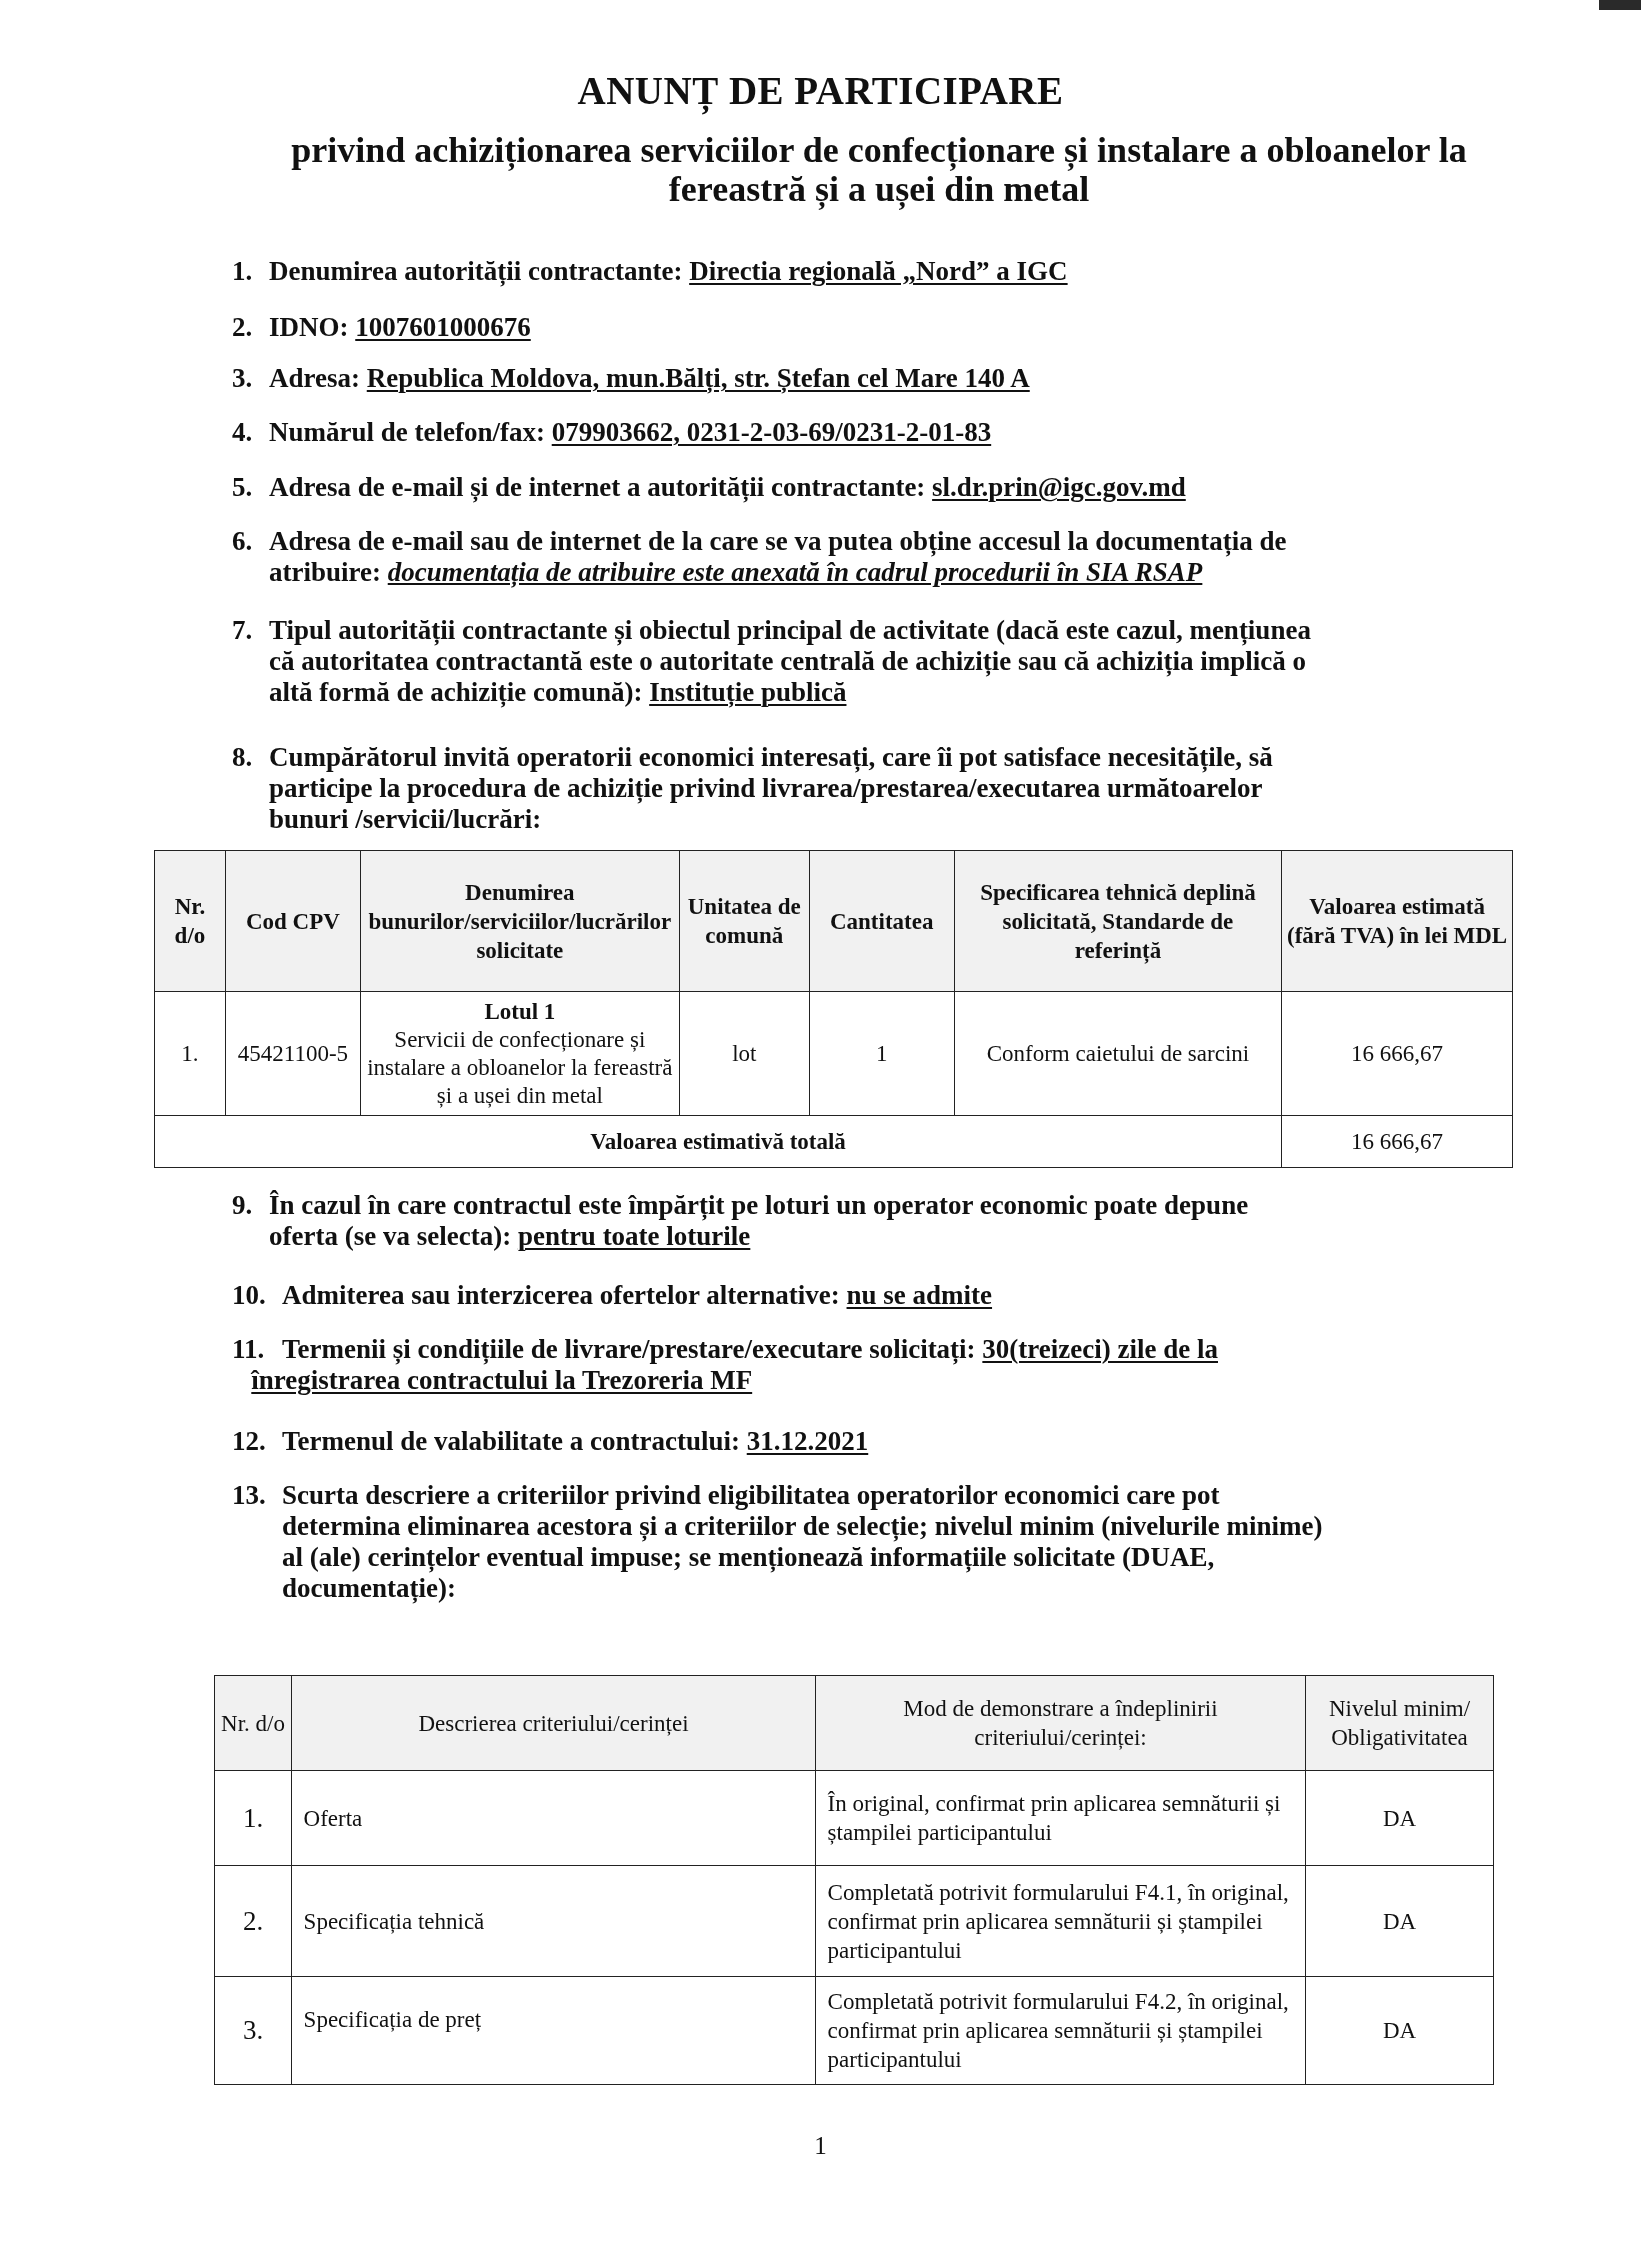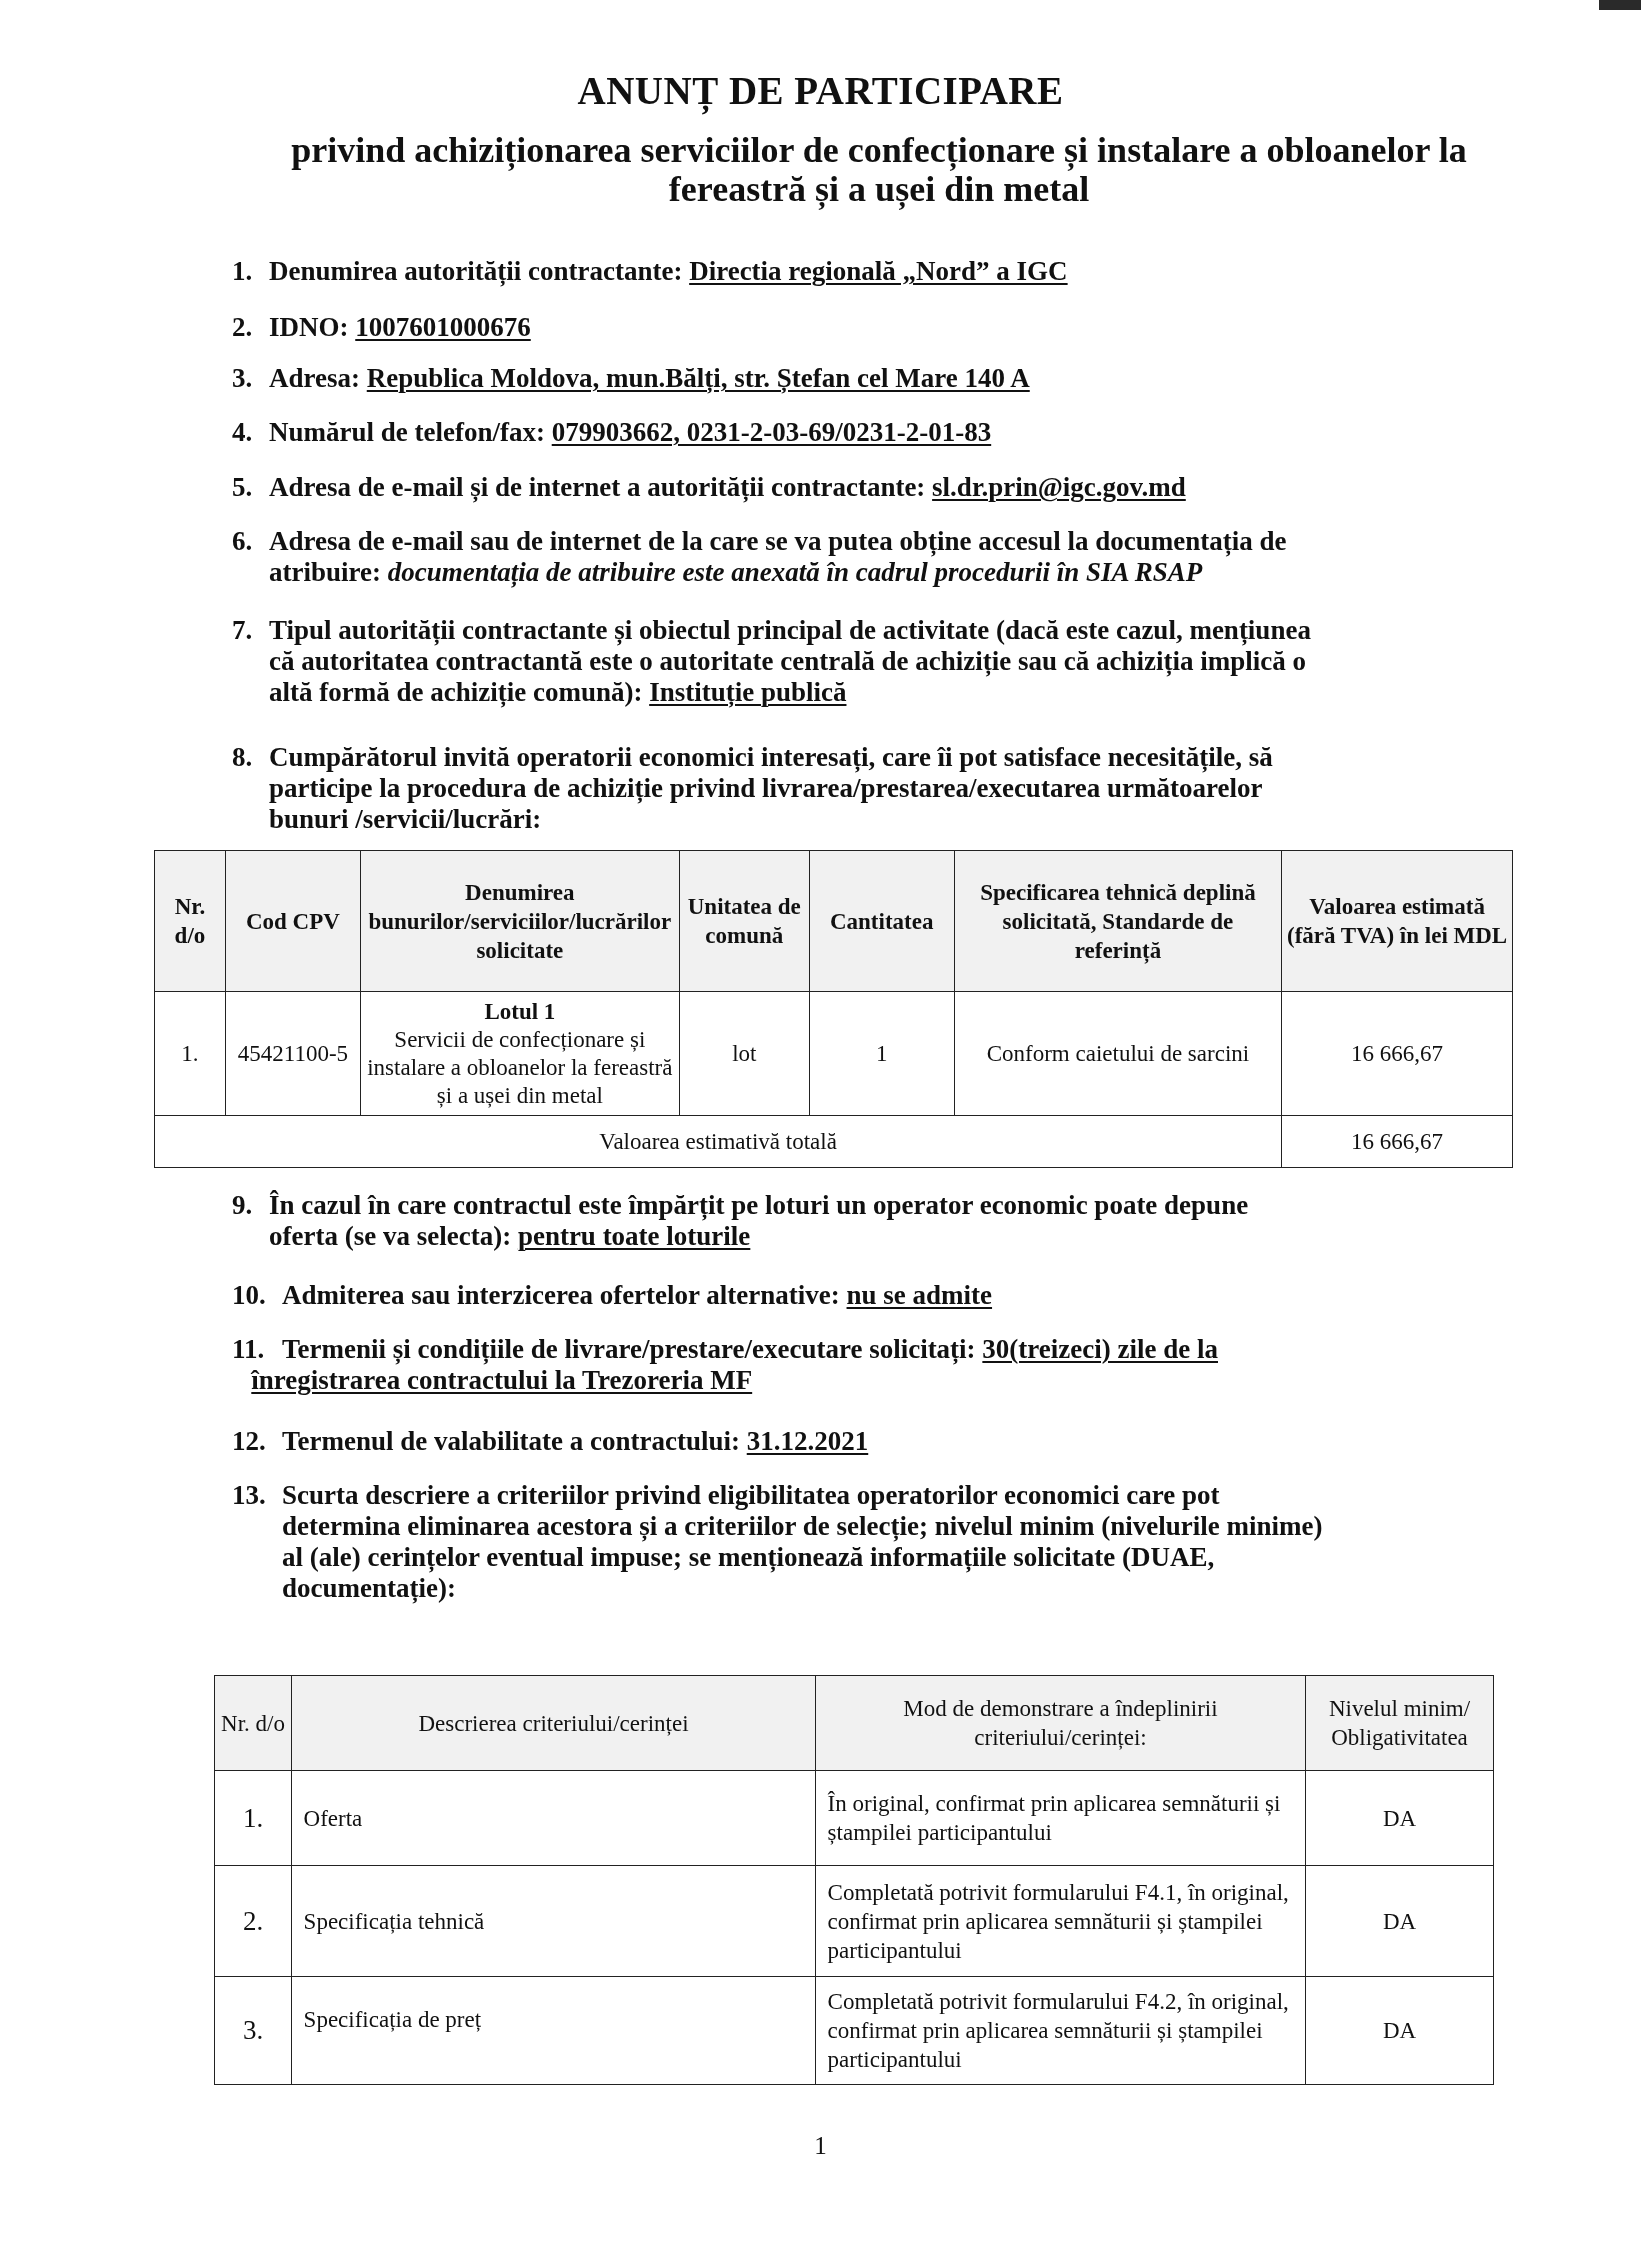--- a/index.html
+++ b/index.html
@@ -9,21 +9,21 @@
   .page { position: absolute; left: 0; top: 0; width: 1641px; }
   .title { position: absolute; top: 68px; left: 0; width: 1641px; text-align: center;
            font-weight: bold; font-size: 39px; letter-spacing: 0.5px; }
   .subtitle { position: absolute; top: 131px; left: 232px; width: 1294px; text-align: center;
               font-weight: bold; font-size: 36px; line-height: 39px; }
   .item { position: absolute; left: 232px; width: 1313px; font-weight: bold; font-size: 27px;
           line-height: 31px; }
   .item .num { display: inline-block; width: 37px; }
   .item .cont { padding-left: 37px; display: block; }
   .u { text-decoration: underline; text-decoration-thickness: 1.9px; text-underline-offset: 2.9px; }
-  .it { font-style: italic; }
+  .it { font-style: italic; text-decoration: underline; }
   table { border-collapse: collapse; position: absolute; font-size: 23px; }
   td, th { border: 1.9px solid #222; text-align: center; vertical-align: middle; padding: 1.9px 3.9px; }
   th { font-weight: bold; background: #f1f1f1; line-height: 29px; }
   td { font-weight: normal; line-height: 29px; }
   .t1 { left: 154px; top: 850px; width: 1359px; }
   .t2 { left: 214px; top: 1675px; width: 1280px; }
   .t2 th { font-weight: normal; font-size: 23px; }
   .t2 td.left { text-align: left; padding-left: 11.6px; }
   .pagenum { position: absolute; top: 2132px; left: 0; width: 1641px; text-align: center; font-size: 25px; }
 </style>
@@ -99,21 +99,21 @@
       <td style="line-height:28px">
         <div style="font-weight:bold">Lotul 1</div>
         <div>Servicii de confecționare și instalare a obloanelor la fereastră și a ușei din metal</div>
       </td>
       <td>lot</td>
       <td>1</td>
       <td>Conform caietului de sarcini</td>
       <td>16 666,67</td>
     </tr>
     <tr style="height:52px">
-      <td colspan="6" style="font-weight:normal">Valoarea estimativă totală</td>
+      <td colspan="6" style="font-weight:bold">Valoarea estimativă totală</td>
       <td>16 666,67</td>
     </tr>
   </tbody>
     </table>
 
   <div class="item" style="top:1190px">
     <span class="num">9.</span><span>În cazul în care contractul este împărțit pe loturi un operator economic poate depune</span>
     <span class="cont"><span>oferta (se va selecta): </span><span class="u">pentru toate loturile</span></span>
   </div>
 

